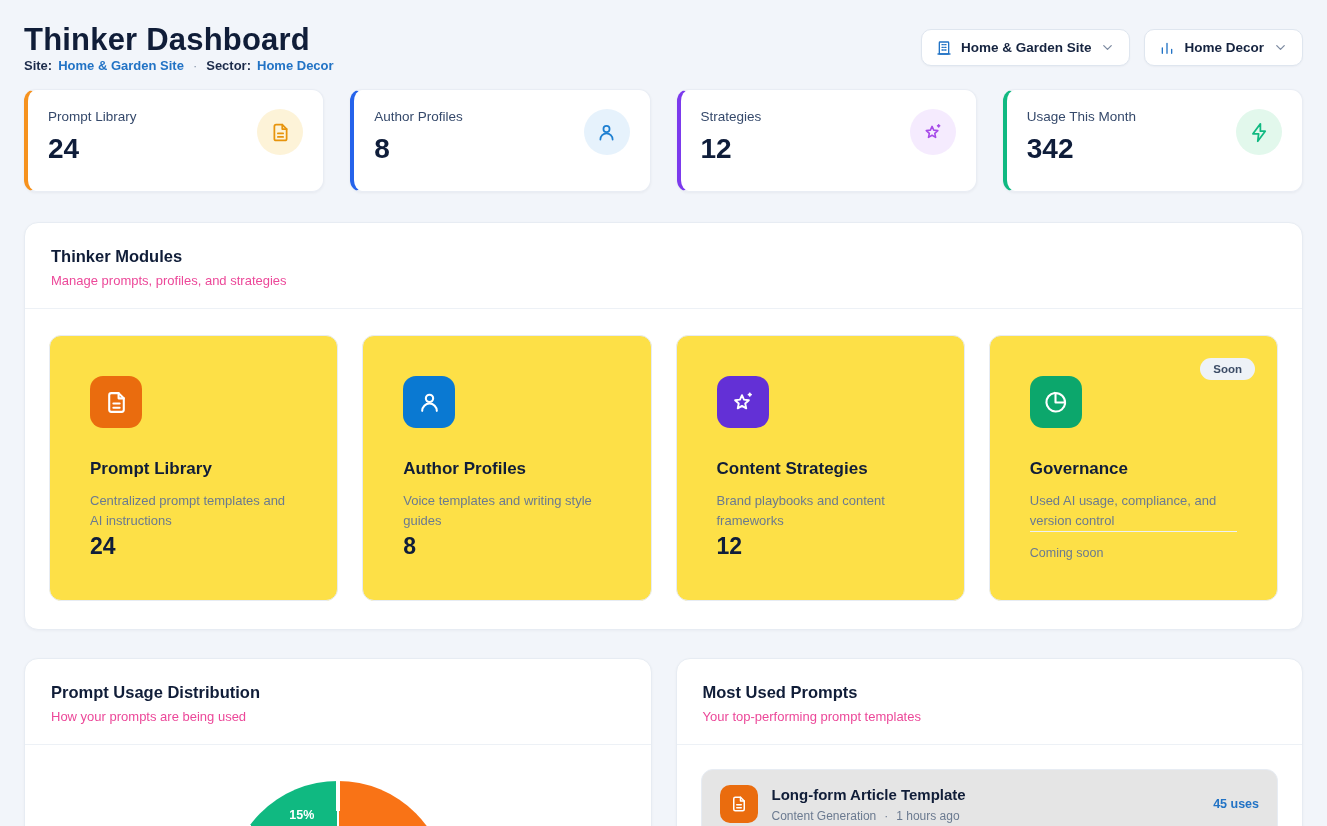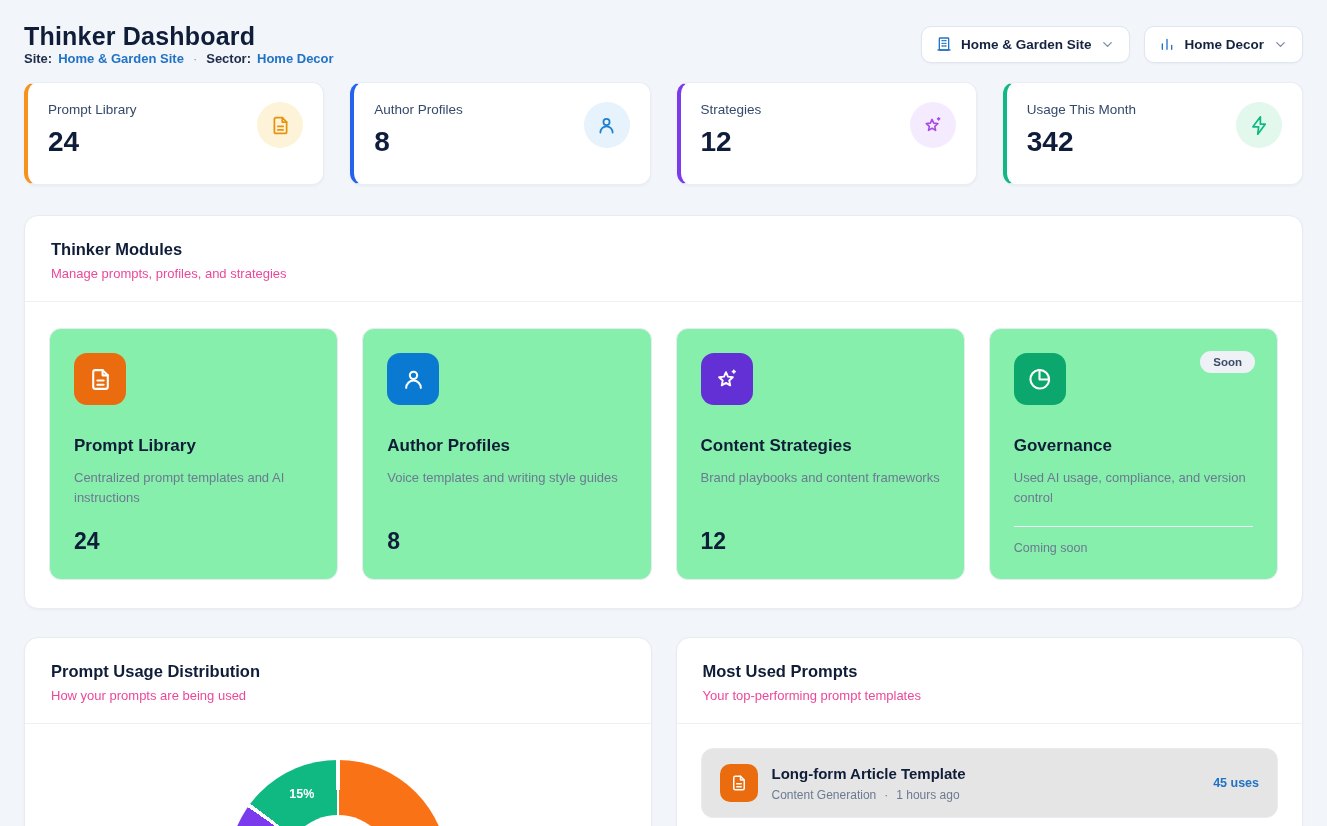--- a/index.html
+++ b/index.html
@@ -6,21 +6,21 @@
   html,body { width:1327px; height:826px; overflow:hidden; }
   body {
     background:#f2f5fa;
     font-family:"Liberation Sans", sans-serif;
     color:#12203a;
   }
   .page { padding:22px 24px 0; }
 
   
   .topbar { display:flex; justify-content:space-between; align-items:center; }
-  .page-title { font-size:25px; font-weight:800; color:#101d38; letter-spacing:.2px; }
+  .page-title { font-size:31px; font-weight:800; color:#101d38; letter-spacing:.2px; }
   .site-line { font-size:13px; display:flex; align-items:center; gap:6px; font-weight:700; }
   .site-label { color:#1c2b4a; }
   .site-link { color:#2273c5; text-decoration:none; cursor:pointer; }
   .dot { color:#8a97ab; font-weight:400; margin:0 3px; }
   .topbar-right { display:flex; gap:14px; }
   .dropdown-btn {
     display:inline-flex; align-items:center; gap:9px;
     background:#fff; border:1px solid #dfe6ef; border-radius:10px;
     padding:0 14px; height:37px; font-family:inherit; font-size:13.5px; font-weight:700;
     color:#15233f; cursor:pointer; box-shadow:0 1px 2px rgba(16,24,40,.04);
@@ -47,21 +47,21 @@
   .stat-icon svg { width:21px; height:21px; }
 
   
   .modules-card { margin-top:30px; background:#fff; border:1px solid #e7ecf3; border-radius:14px; box-shadow:0 1px 3px rgba(16,24,40,.04); }
   .section-header { padding:24px 26px 20px; }
   .section-title { font-size:16.5px; font-weight:700; color:#101d38; }
   .section-subtitle { margin-top:7px; font-size:13px; color:#ec4899; }
   .divider { border-top:1px solid #edf1f6; }
   .modules-grid { display:grid; grid-template-columns:repeat(4,1fr); gap:24px; padding:26px 24px 28px; }
   .module-card {
-    background:#86efac; border:1px solid #e7ecf3; border-radius:12px; padding:24px;
+    background:#fde047; border:1px solid #e7ecf3; border-radius:12px; padding:40px;
     min-height:252px; display:flex; flex-direction:column; position:relative; cursor:pointer;
   }
   .module-icon {
     width:52px; height:52px; border-radius:13px; background:var(--color); color:#fff;
     display:flex; align-items:center; justify-content:center;
   }
   .module-icon svg { width:25px; height:25px; }
   .module-title { margin-top:31px; font-size:17px; font-weight:700; color:#101d38; }
   .module-desc { margin-top:12px; font-size:13px; line-height:1.55; color:#6b7a90; max-width:245px; }
   .module-value { margin-top:auto; font-size:23px; font-weight:800; color:#0f1d3a; }

